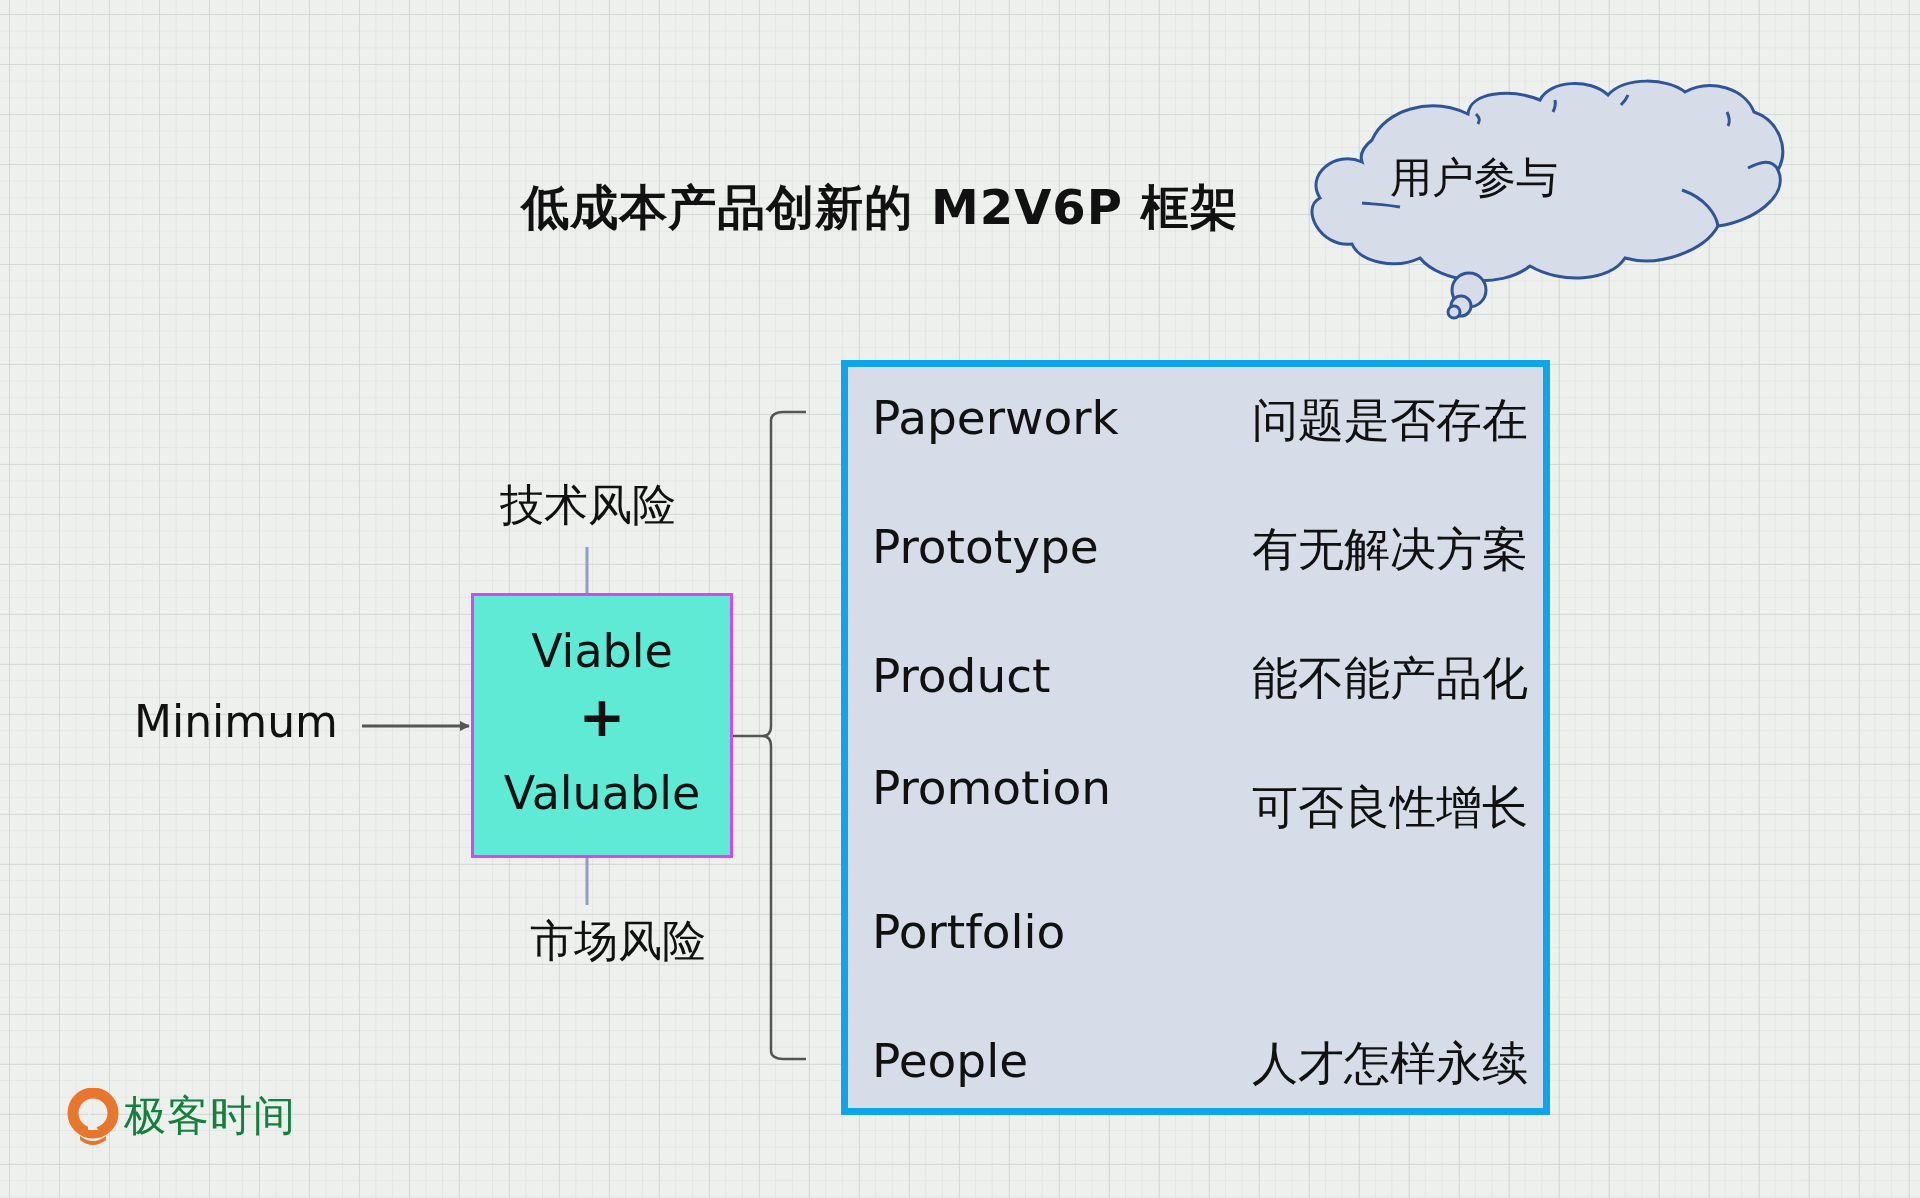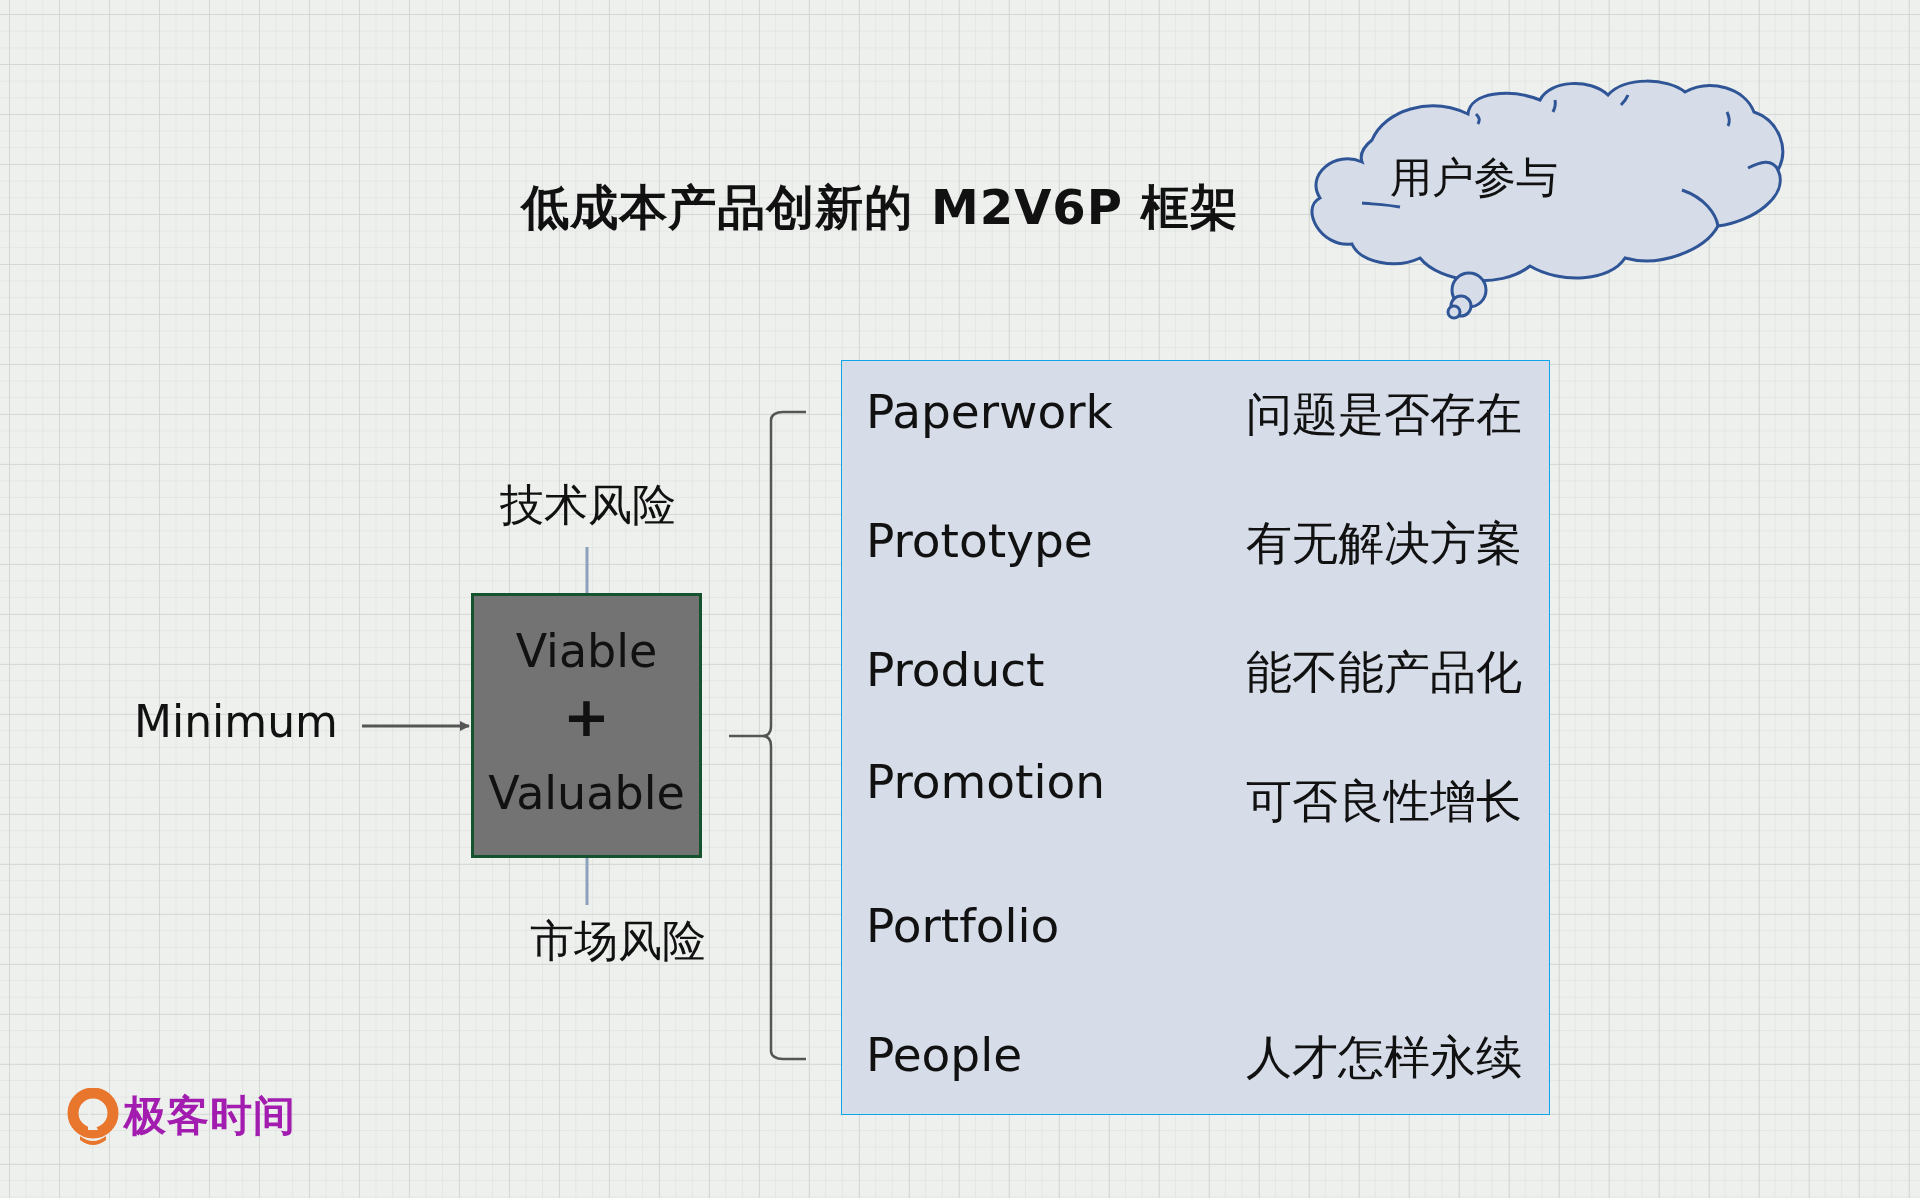--- a/index.html
+++ b/index.html
@@ -23,35 +23,35 @@
   }
   #svg-layer { position:absolute; left:0; top:0; }
   .cloud-text {
     left:1390px; top:150px; width:280px; text-align:left; font-size:42px;
   }
   .lbl { font-size:44px; white-space:nowrap;text-align:center; }
   #minimum { left:134px; top:696px; }
   #tech-risk { left:470px; top:476px; width:236px; text-align:center; font-size:44px; }
   #market-risk { left:470px; top:912px; width:236px; text-align:right; font-size:44px; }
   #vbox {
-    left:471px; top:593px; width:231px; height:265px;
-    background:#737373; border:3px solid #14532d; box-sizing:border-box;
+    left:471px; top:593px; width:262px; height:265px;
+    background:#5eead4; border:3px solid #d946ef; box-sizing:border-box;
   }
   #vbox .v1, #vbox .plus, #vbox .v2 { position:absolute; left:0; width:100%; text-align:center; }
   #vbox .v1 { top:28px; font-size:46px; }
   #vbox .plus { top:88px; font-size:56px; font-weight:bold; }
   #vbox .v2 { top:170px; font-size:46px; }
   #pbox {
     left:841px; top:360px; width:709px; height:755px;
-    background:#d6dde8; border:1px solid #0ea5e9; box-sizing:border-box;
+    background:#d6dde8; border:7px solid #0ea5e9; box-sizing:border-box;
   }
   .p-en { position:absolute; left:24px; font-size:47px; white-space:nowrap; }
   .p-cn { position:absolute; left:404px; font-size:46px; white-space:nowrap; }
   #logo { left:66px; top:1088px; }
-  #logo-text { position:absolute; left:58px; top:0px; font-size:42px; font-weight:bold; color:#a21caf; letter-spacing:1px; white-space:nowrap; }
+  #logo-text { position:absolute; left:58px; top:0px; font-size:42px; font-weight:normal; color:#15803d; letter-spacing:1px; white-space:nowrap; }
 </style>
 </head>
 <body>
 
 <svg id="svg-layer" width="1920" height="1198">
   <defs>
     <marker id="mk-gray" markerWidth="10" markerHeight="10" refX="9" refY="5" orient="auto" markerUnits="userSpaceOnUse">
       <path d="M0,0 L10,5 L0,10 z" fill="#555"></path>
     </marker>
   </defs>

